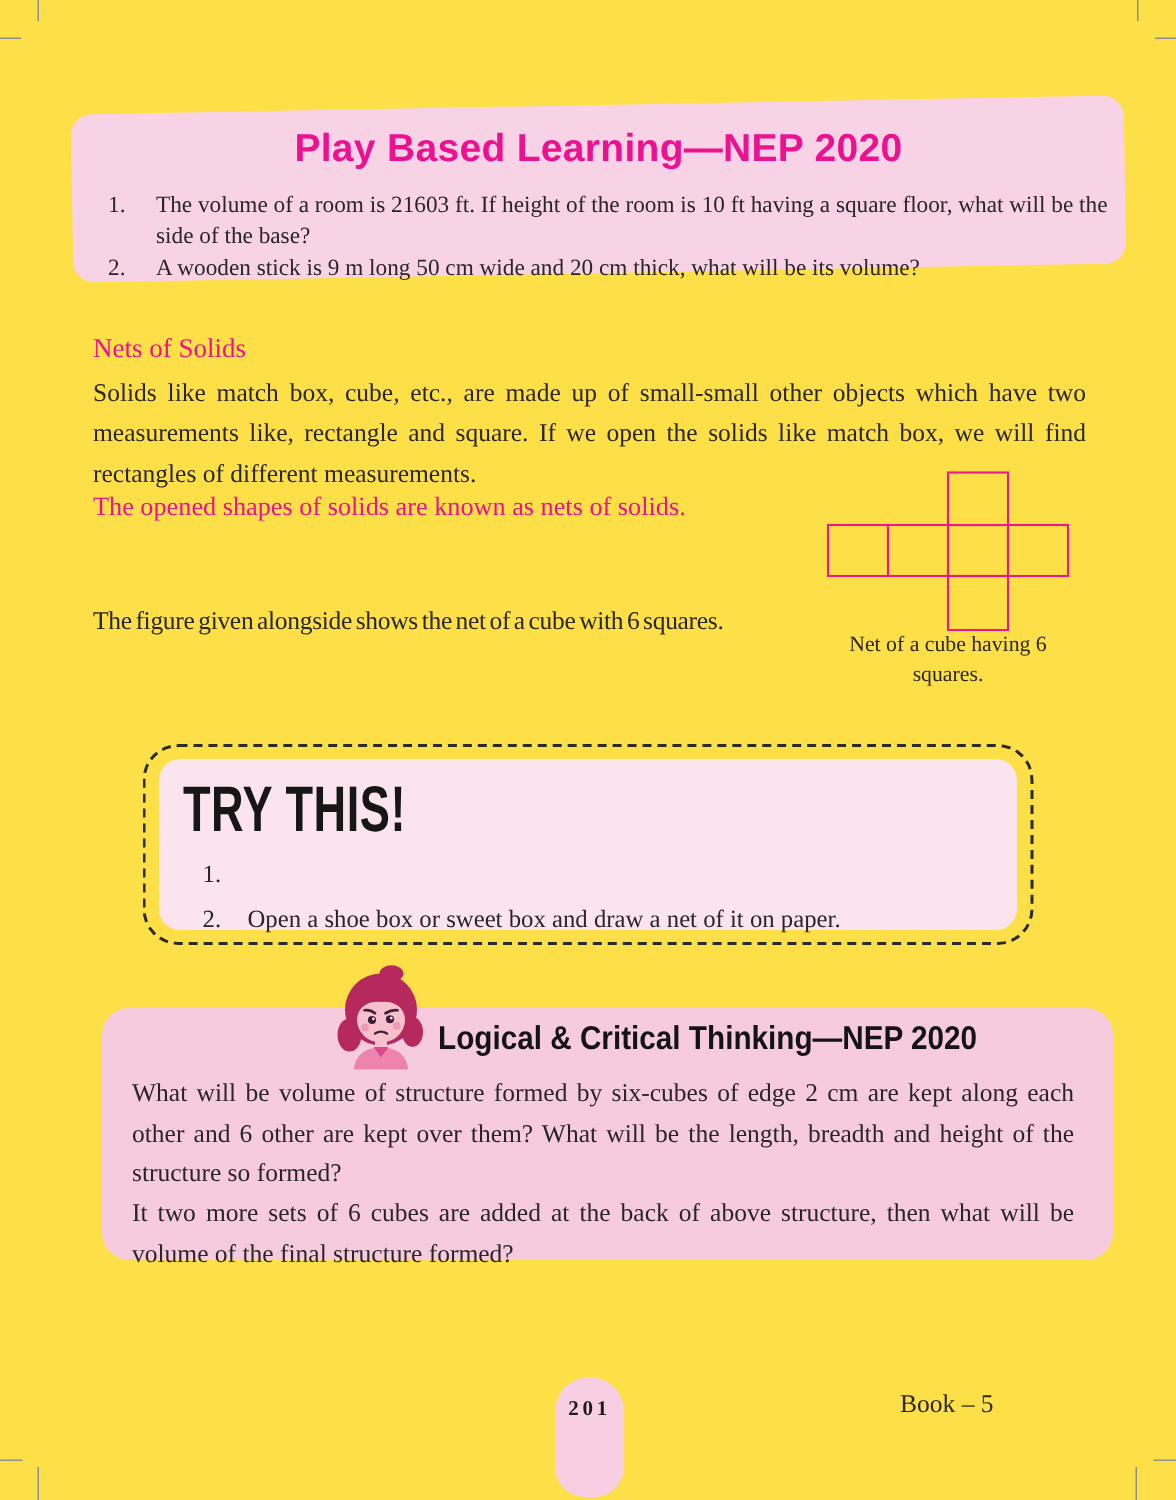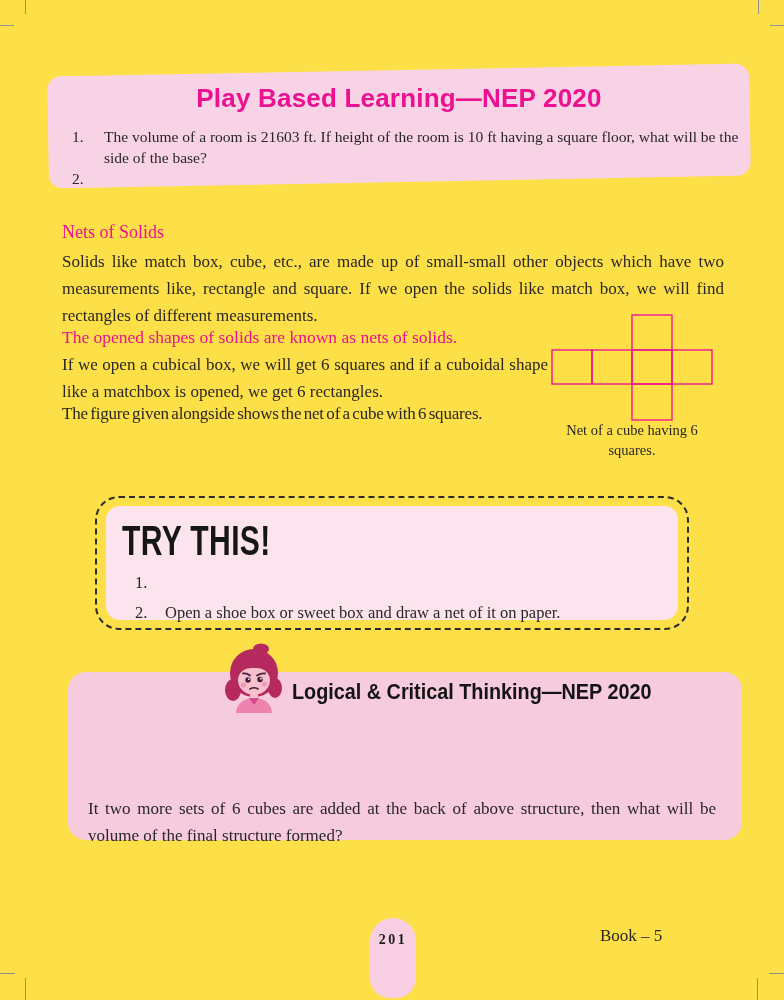--- a/index.html
+++ b/index.html
@@ -97,25 +97,25 @@
   <div class="crop" style="left:25px; top:978px; width:1px; height:22px;"></div>
   <div class="crop" style="left:0; top:973px; width:15px; height:1px;"></div>
   <div class="crop" style="left:757px; top:978px; width:1px; height:22px;"></div>
   <div class="crop" style="left:769px; top:973px; width:15px; height:1px;"></div>
 
   <div class="abs header-bg"></div>
   <div class="abs header-title">Play Based Learning—NEP 2020</div>
   <div class="abs h-num" style="left:72px; top:126px;">1.</div>
   <div class="abs h-item" style="left:104px; top:126px; width:644px;">The volume of a room is 21603 ft. If height of the room is 10 ft having a square floor, what will be the side of the base?</div>
   <div class="abs h-num" style="left:72px; top:168px;">2.</div>
+  <div class="abs h-item" style="left:104px; top:168px; width:644px;">A wooden stick is 9 m long 50 cm wide and 20 cm thick, what will be its volume?</div>
 
   <div class="abs magenta-h" style="left:62px; top:222px; font-size:18px;">Nets of Solids</div>
   <div class="abs serif-body" style="left:62px; top:248px; width:662px;">Solids like match box, cube, etc., are made up of small-small other objects which have two measurements like, rectangle and square. If we open the solids like match box, we will find rectangles of different measurements.</div>
   <div class="abs magenta-h" style="left:62px; top:327px; font-size:17.5px;">The opened shapes of solids are known as nets of solids.</div>
-  <div class="abs serif-body" style="left:62px; top:351px; width:486px;">If we open a cubical box, we will get 6 squares and if a cuboidal shape like a matchbox is opened, we get 6 rectangles.</div>
   <div class="abs" style="left:62px; top:404px; font-size:17px; white-space:nowrap; word-spacing:-1.6px; letter-spacing:-0.2px;">The figure given alongside shows the net of a cube with 6 squares.</div>
 
   <svg class="abs" style="left:551px; top:314px;" width="162" height="108" viewBox="0 0 162 108">
     <g fill="none" stroke="#ed1790" stroke-width="1.4">
       <rect x="81" y="1" width="40" height="35"></rect>
       <rect x="1" y="36" width="40" height="34"></rect>
       <rect x="41" y="36" width="40" height="34"></rect>
       <rect x="81" y="36" width="40" height="34"></rect>
       <rect x="121" y="36" width="40" height="34"></rect>
       <rect x="81" y="70" width="40" height="36"></rect>
@@ -155,19 +155,20 @@
     <circle cx="44.5" cy="41" r="2.6" fill="#f09ab8"></circle>
 
     <path d="M30,46 Q34,43.5 38,46" stroke="#4a1f3d" stroke-width="1.6" fill="none" stroke-linecap="round"></path>
 
     <rect x="30" y="50" width="8" height="6" fill="#f6c1cd"></rect>
     <path d="M16,70 Q17,56 34,55 Q51,56 52,70 Z" fill="#ee84ad"></path>
     <path d="M29,55 L34,62 L39,55 Z" fill="#d8498f"></path>
   </svg>
 
   <div class="abs logical-title">Logical &amp; Critical Thinking—NEP 2020</div>
+  <div class="abs logical-para" style="top:716px;">What will be volume of structure formed by six-cubes of edge 2 cm are kept along each other and 6 other are kept over them? What will be the length, breadth and height of the structure so formed?</div>
   <div class="abs logical-para" style="top:796px;">It two more sets of 6 cubes are added at the back of above structure, then what will be volume of the final structure formed?</div>
 
   <div class="abs page-tab"></div>
   <div class="abs page-num">201</div>
   <div class="abs book-label">Book – 5</div>
 
 </div>
 
 </body></html>

